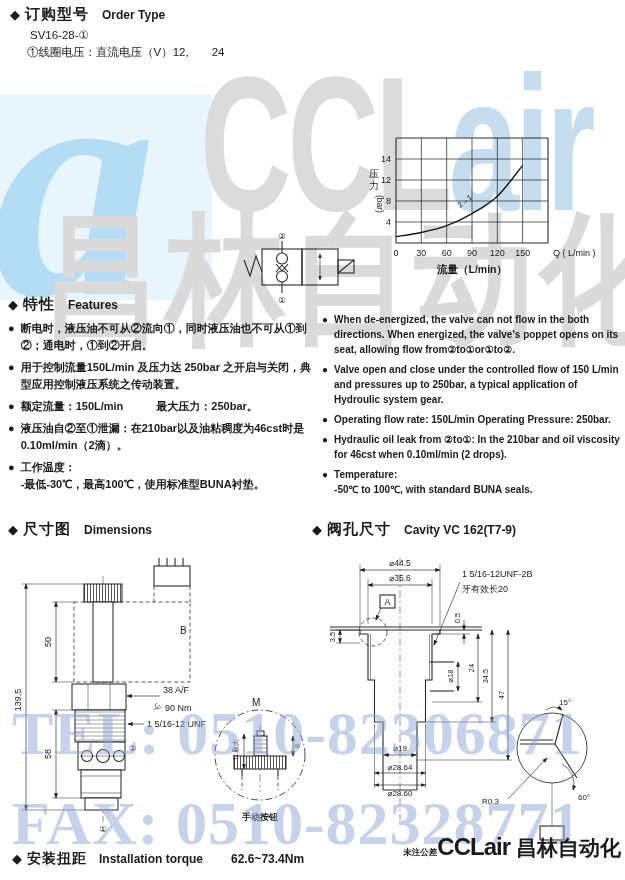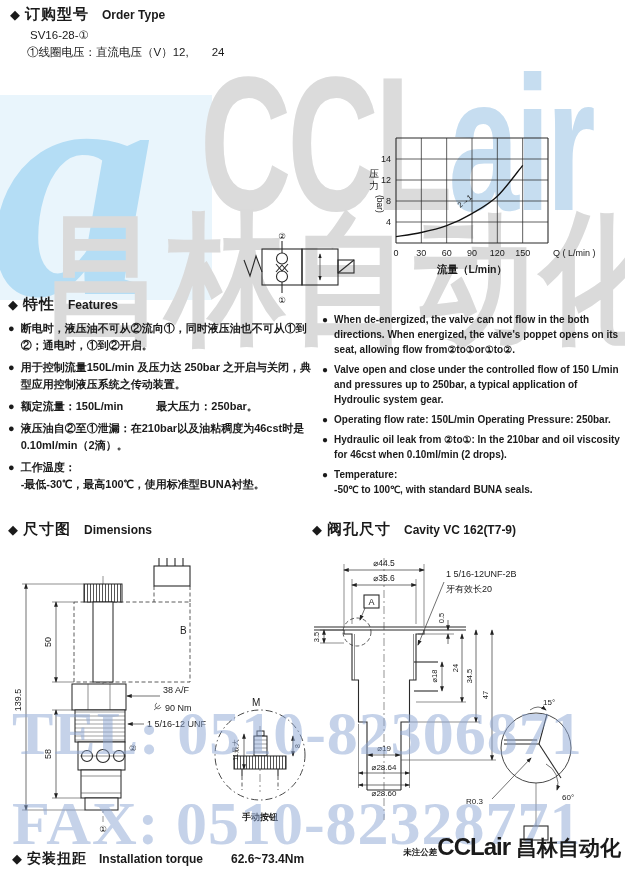--- a/index.html
+++ b/index.html
@@ -285,21 +285,21 @@
           <line class="dash" x1="270" y1="226" x2="270" y2="240"></line>
         <line class="dim" x1="236" y1="184" x2="236" y2="219" marker-start="url(#arr)" marker-end="url(#arr)"></line>
         <text font-size="7" text-anchor="middle" transform="rotate(-90 230 200)" x="230" y="200">11最大</text>
         <line class="dim" x1="285" y1="186" x2="285" y2="206" marker-start="url(#arr)" marker-end="url(#arr)"></line>
         <text font-size="7" text-anchor="middle" transform="rotate(-90 292 196)" x="292" y="196">8</text>
         <text x="252" y="270" text-anchor="middle" font-size="9" font-weight="bold">手动按钮</text>
       </g>
     </svg>
   </div>
 
-  <div class="abs" style="left:296px;top:550px;z-index:1;">
+  <div class="abs" style="left:312px;top:550px;z-index:1;">
     <svg width="313" height="300" viewBox="0 0 313 300">
       <g>
         <line class="cl" x1="88" y1="8" x2="88" y2="270"></line>
 
         <line class="dline" x1="18" y1="77" x2="170" y2="77"></line>
         <line class="dline" x1="18" y1="80" x2="170" y2="80"></line>
 
         <path class="dline" d="M48,80 L48,84 L56,84 L56,130 L62.5,130 L62.5,172 L71,172 L71,240"></path>
         <path class="dline" d="M128,80 L128,84 L120,84 L120,130 L113.5,130 L113.5,172 L105,172 L105,240"></path>
         <line class="dline" x1="71" y1="240" x2="105" y2="240"></line>

